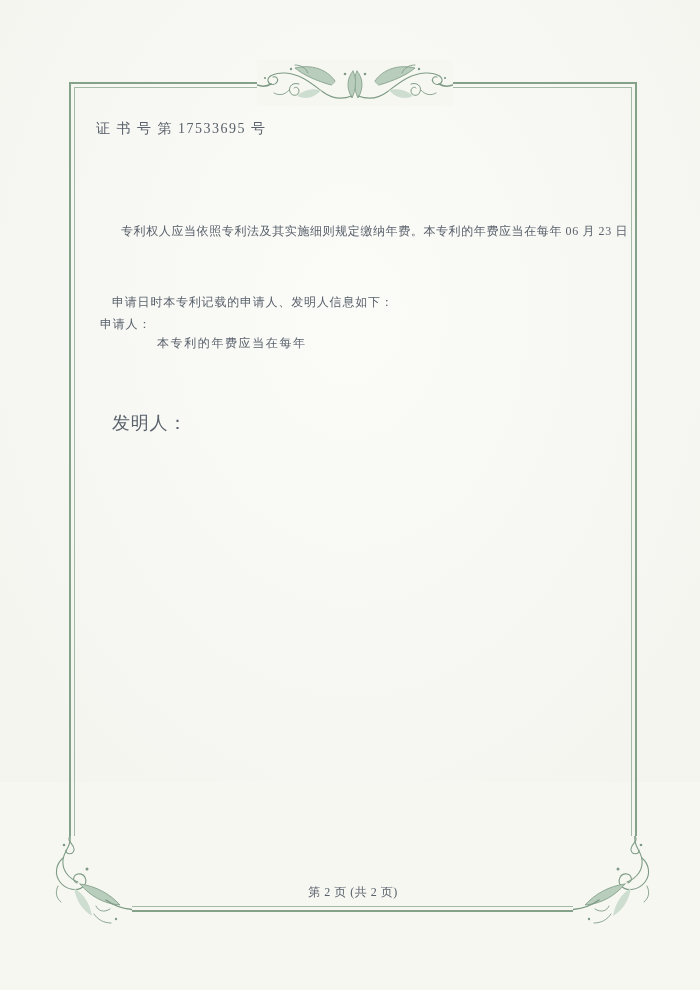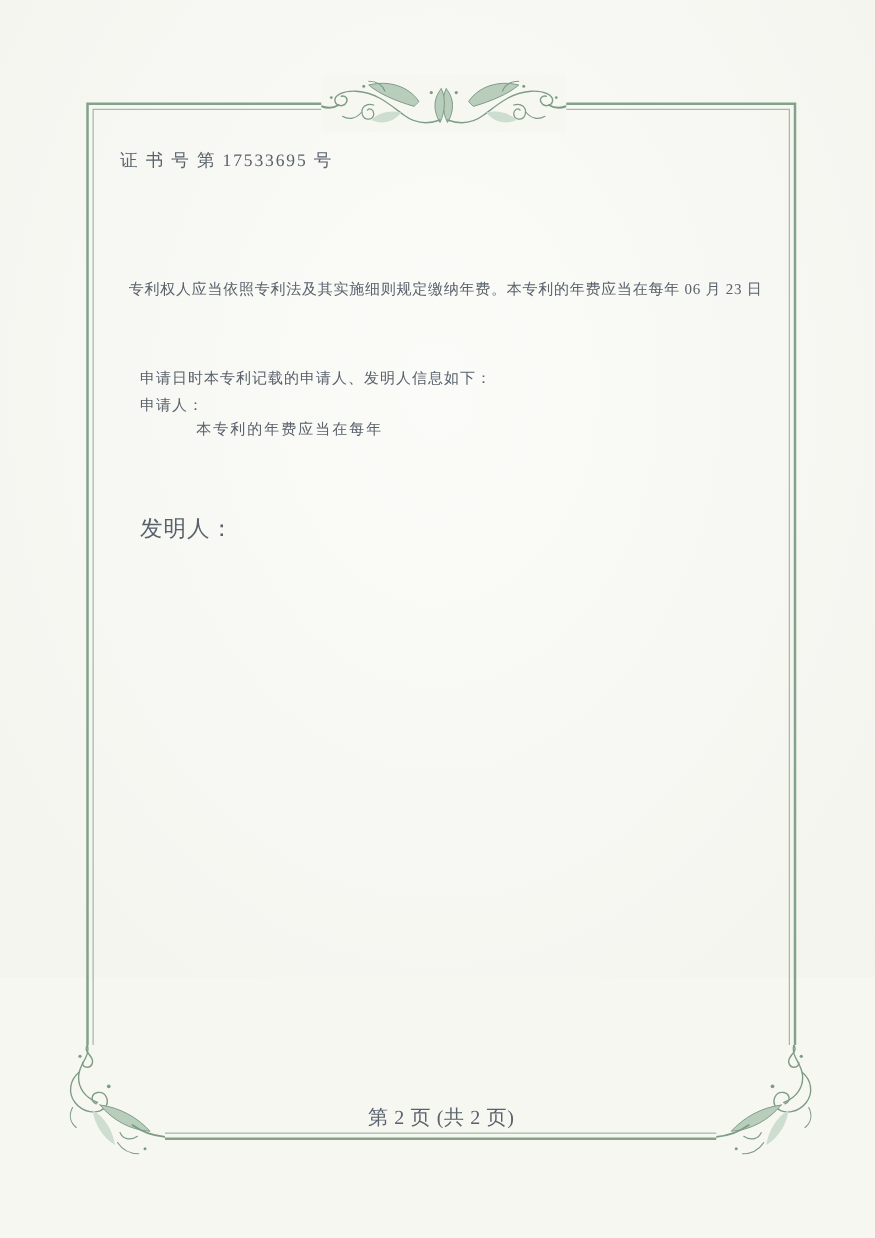--- a/index.html
+++ b/index.html
@@ -53,34 +53,34 @@
     position: absolute;
     white-space: nowrap;
     color: var(--text-color, #59616b);
     z-index: 8;
   }
   .cert-no {
     left: 96px; top: 120px;
     font-size: 14px; letter-spacing: 1.5px;
   }
   .fee-paragraph {
-    left: 74px; top: 221px; width: 550px;
+    left: 92px; top: 221px; width: 550px;
     font-size: 12px; line-height: 20px; letter-spacing: 0.6px;
     white-space: nowrap;
   }
   .fee-line-1 { padding-left: 29px; }
   .info-intro      { left: 112px; top: 294px; font-size: 12px; letter-spacing: 0.8px; }
-  .applicant-label { left: 112px; top: 316px; font-size: 12px; letter-spacing: 0.8px; }
+  .applicant-label { left: 100px; top: 316px; font-size: 12px; letter-spacing: 0.8px; }
   .applicant-name  { left: 157px; top: 335px; font-size: 12px; letter-spacing: 1.6px; }
   .inventor-label  { left: 112px; top: 411px; font-size: 18px; letter-spacing: 0.8px; }
   .inventor-names  { left: 159px; top: 431px; font-size: 12px; letter-spacing: 0.8px; }
   .page-footer {
     left: 69px; top: 884px; width: 568px;
     text-align: center;
-    font-size: 16px; letter-spacing: 0.5px;
+    font-size: 12px; letter-spacing: 0.5px;
   }
 </style>
 </head>
 <body>
 
 <div class="page">
 
   <div class="frame-outer"></div>
   <div class="frame-inner"></div>
 

